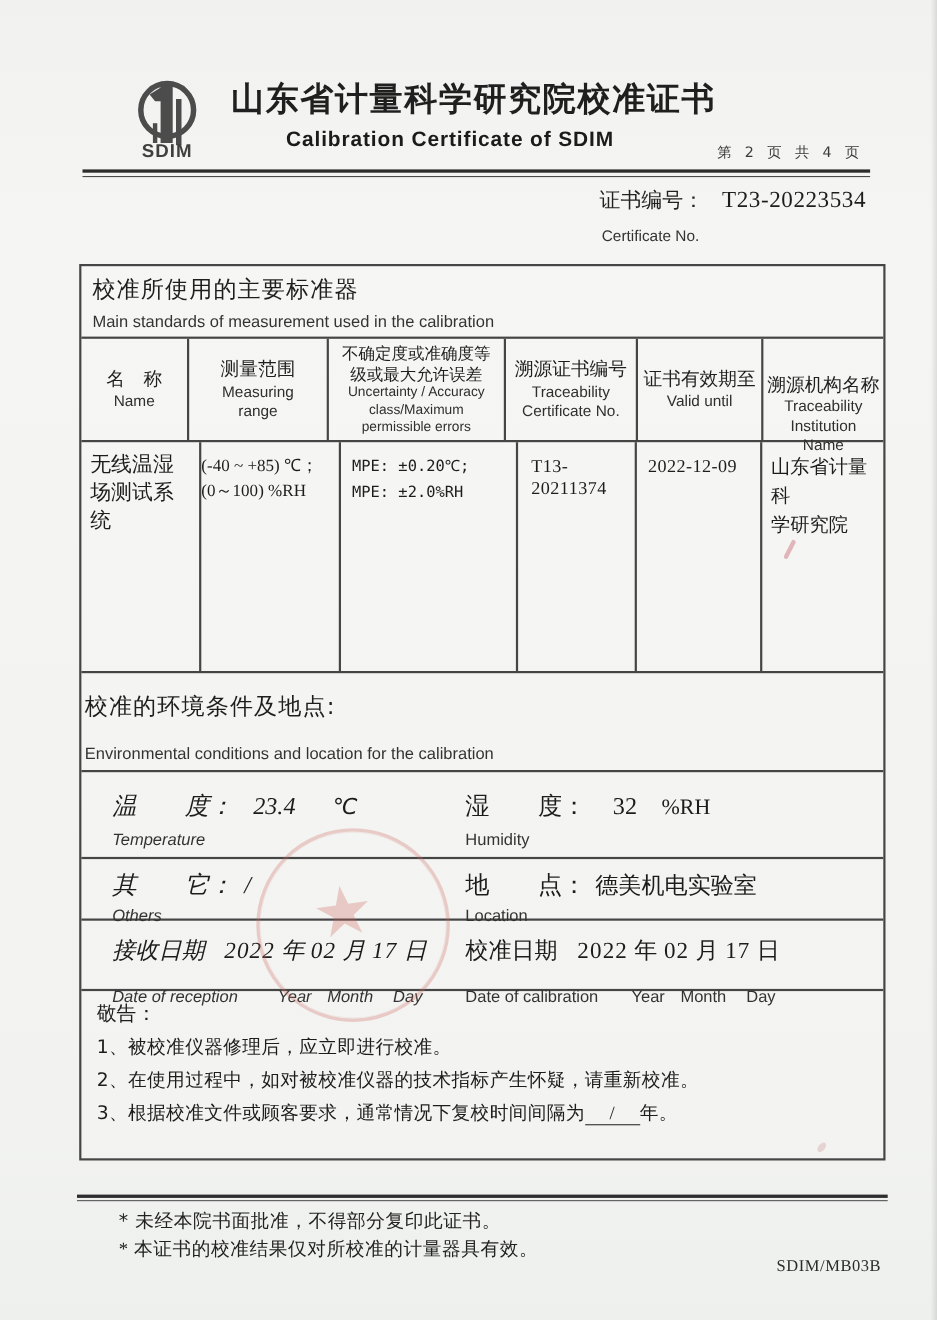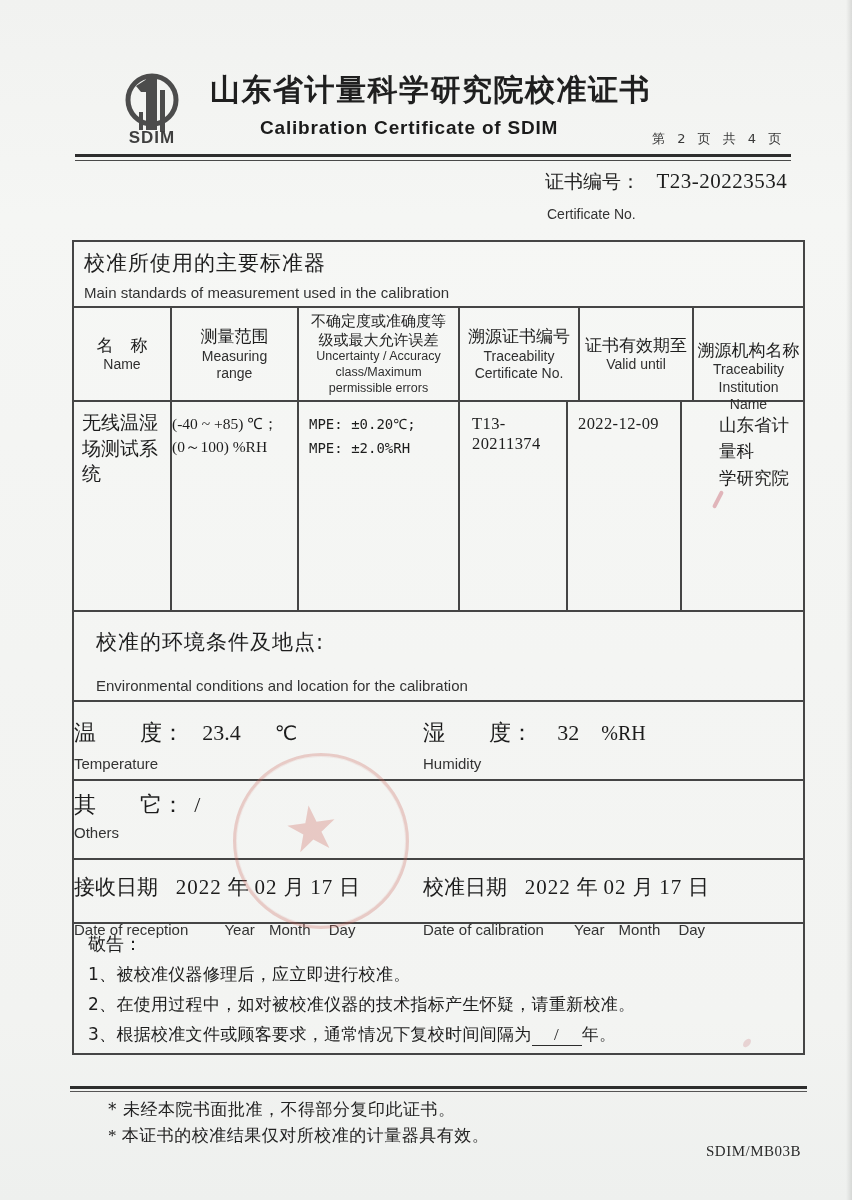--- a/index.html
+++ b/index.html
@@ -28,50 +28,50 @@
   .certno-en{left:547px;top:206px;font-size:14px;color:#333;}
 
   
   .box{left:72px;top:240px;width:733px;height:815px;border:2px solid #454545;
     box-sizing:border-box;display:flex;flex-direction:column;background:rgba(255,255,255,0.12);}
   .row{box-sizing:border-box;border-bottom:2px solid #454545;position:relative;}
   .row:last-child{border-bottom:none;}
   .r-sec1{height:66px;padding:7px 10px 0 10px;}
   .r-head{height:94px;display:flex;}
   .r-data{height:210px;display:flex;}
-  .r-env{height:90px;padding-top:16px;padding-left:22px;}
+  .r-env{height:90px;padding-top:16px;padding-left:3px;}
   .r-temp{height:79px;}
-  .r-oth{height:79px;}
+  .r-oth{height:56px;}
   .r-date{height:64px;}
   .r-notice{flex:1;padding:8px 14px 0 14px;}
 
   .sec-cn{font-size:21px;color:#1e1e1e;letter-spacing:1px;}
   .sec-en{font-size:15px;color:#333;margin-top:7px;}
   .r-env .sec-en{margin-top:21px;}
 
   .cell{box-sizing:border-box;border-right:2px solid #454545;display:flex;flex-direction:column;
     align-items:center;justify-content:center;text-align:center;}
   .cell:last-child{border-right:none;flex:1;margin-top:45px;}
   .c1{width:98px;} .c2{width:127px;} .c3{width:161px;} .c4{width:120px;} .c5{width:114px;}
   .hc-cn{font-size:17px;color:#1e1e1e;line-height:1.3;}
   .c3 .hc-cn{font-size:15px;line-height:1.25;}
   .hc-en{font-size:14px;color:#2f2f2f;line-height:1.25;}
   .c3 .hc-en{font-size:12.5px;}
 
   .dcell{box-sizing:border-box;border-right:2px solid #454545;text-align:left;}
-  .dcell:last-child{border-right:none;flex:1;margin-left:29px;}
-  .d1{width:98px;padding:8px 4px 0 8px;font-size:19px;line-height:1.35;color:#1d1d1d;}
+  .dcell:last-child{border-right:none;flex:1;}
+  .d1{width:109px;padding:8px 4px 0 8px;font-size:19px;line-height:1.35;color:#1d1d1d;}
   .d2{width:127px;padding:10px 2px 0 0;font-size:15.5px;line-height:1.5;color:#1d1d1d;}
   .d3{width:161px;padding:11px 2px 0 10px;font-size:14px;line-height:1.7;color:#1d1d1d;}
   .d4{width:108px;padding:12px 2px 0 12px;font-size:16.5px;letter-spacing:0.4px;color:#1d1d1d;}
   .d5{width:114px;padding:12px 2px 0 10px;font-size:16.5px;letter-spacing:0.4px;color:#1d1d1d;}
   .d6{padding:10px 2px 0 8px;font-size:17.5px;line-height:1.5;color:#1d1d1d;}
 
   .half{position:absolute;top:0;}
-  .half.l{left:0;} .half.r{left:349px;}
+  .half.l{left:28px;font-style:italic;} .half.r{left:349px;}
   .env-line{margin-top:16px;font-size:22px;color:#1c1c1c;}
   .env-line .val{font-size:22px;}
   .env-en{margin-top:7px;font-size:15px;color:#333;}
   .oth-line{margin-top:9px;font-size:22px;color:#1c1c1c;}
   .oth-en{margin-top:4px;font-size:15px;color:#333;}
 
   .date-line{margin-top:13px;font-size:21px;color:#1c1c1c;white-space:nowrap;}
   .date-line .num{font-size:21px;letter-spacing:1px;}
   .date-en{margin-top:20px;font-size:15px;color:#333;white-space:nowrap;}
   .date-en span{display:inline-block;}
@@ -204,20 +204,27 @@
     </div>
 
     <div class="row r-oth">
       <div class="half l">
         <div class="oth-line">
           <span class="cjk">其　　它：</span>
           <span class="serif" style="margin-left:4px;">/</span>
         </div>
         <div class="oth-en">Others</div>
       </div>
+      <div class="half r">
+        <div class="oth-line">
+          <span class="cjk">地　　点：</span>
+          <span class="cjk" style="margin-left:2px;font-size:21px;">德美机电实验室</span>
+        </div>
+        <div class="oth-en">Location</div>
+      </div>
     </div>
 
     <div class="row r-date">
       <div class="half l">
         <div class="date-line">
           <span class="cjk">接收日期</span>
           <span class="serif num" style="margin-left:12px;">2022</span>
           <span class="cjk">年</span>
           <span class="serif num">02</span>
           <span class="cjk">月</span>

